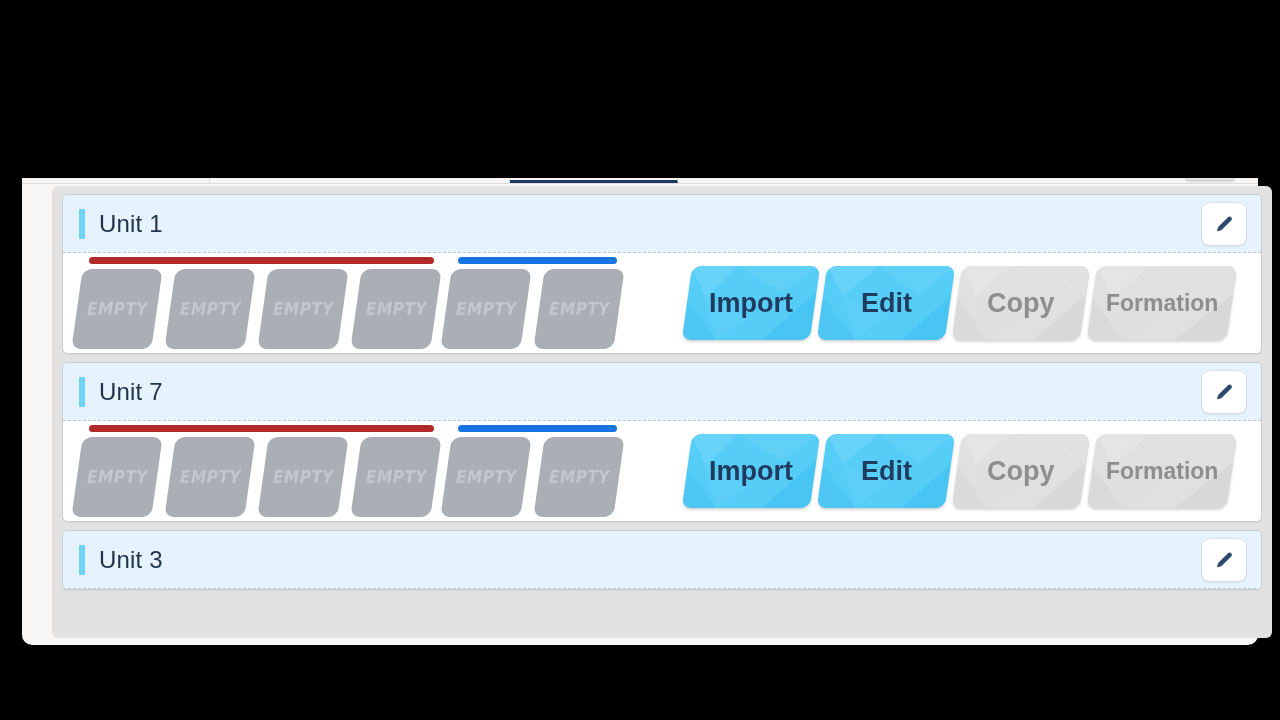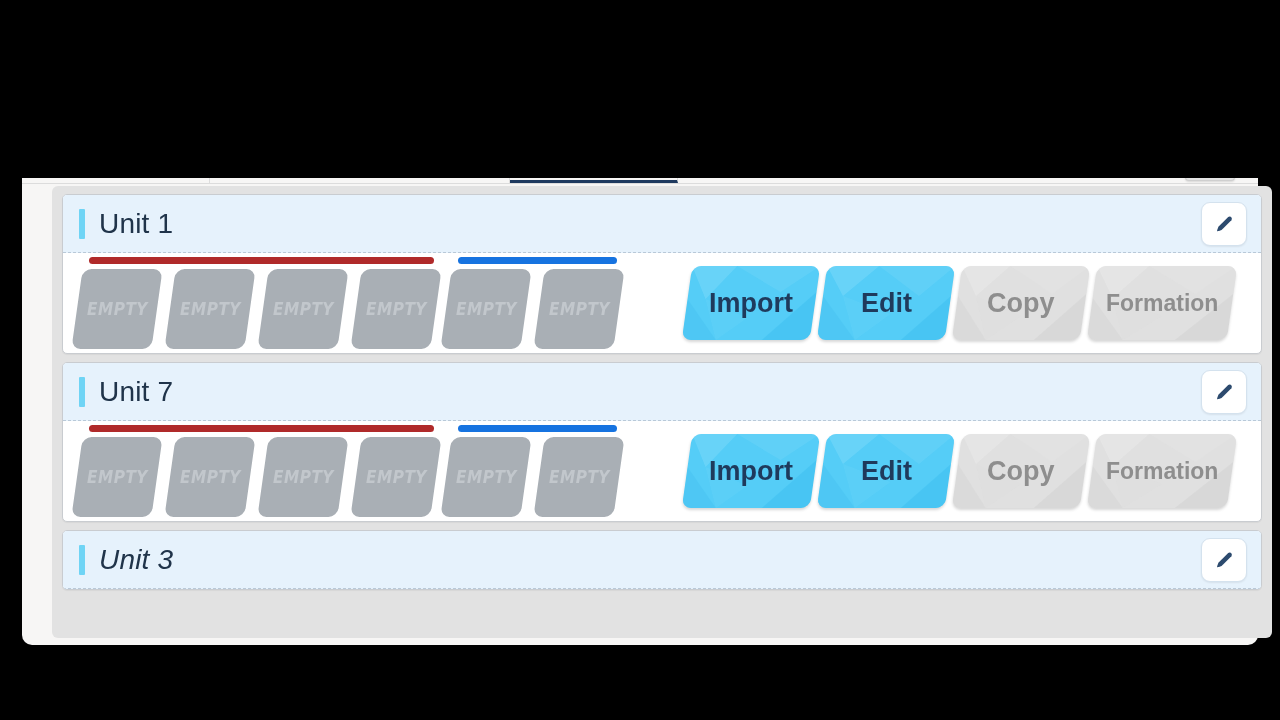--- a/index.html
+++ b/index.html
@@ -88,21 +88,21 @@
     padding-left: 16px;
   }
   .unit-accent-bar {
     width: 6px; height: 30px;
     background: #6fd4f5;
     border-radius: 1px;
     margin-right: 14px;
     flex: none;
   }
   .unit-title {
-    font-size: 28px;
+    font-size: 24px;
     color: #20344a;
     letter-spacing: .2px;
     white-space: nowrap;
   }
 
   .unit-edit-button {
     position: absolute;
     right: 14px; top: 50%;
     transform: translateY(-50%);
     width: 46px; height: 44px;
@@ -193,21 +193,21 @@
     font-size: 27px;
     font-weight: bold;
     white-space: nowrap;
     user-select: none;
   }
   .primary   .action-label { color: #1f3a5c; }
   .secondary .action-label { color: #8e8e8e; }
   #btn-formation .action-label { font-size: 23px; }
 
   
-  #unit-card-3 { margin-bottom: 0; font-style: italic; }
+  #unit-card-3 { margin-bottom: 0; }
 </style>
 </head>
 <body>
 
 <div id="app-viewport">
   <div id="page-surface">
 
     <div id="toolbar-strip">
       <div class="tab-stub" id="tab-stub-1"></div>
       <div class="tab-stub" id="tab-stub-2"></div>

